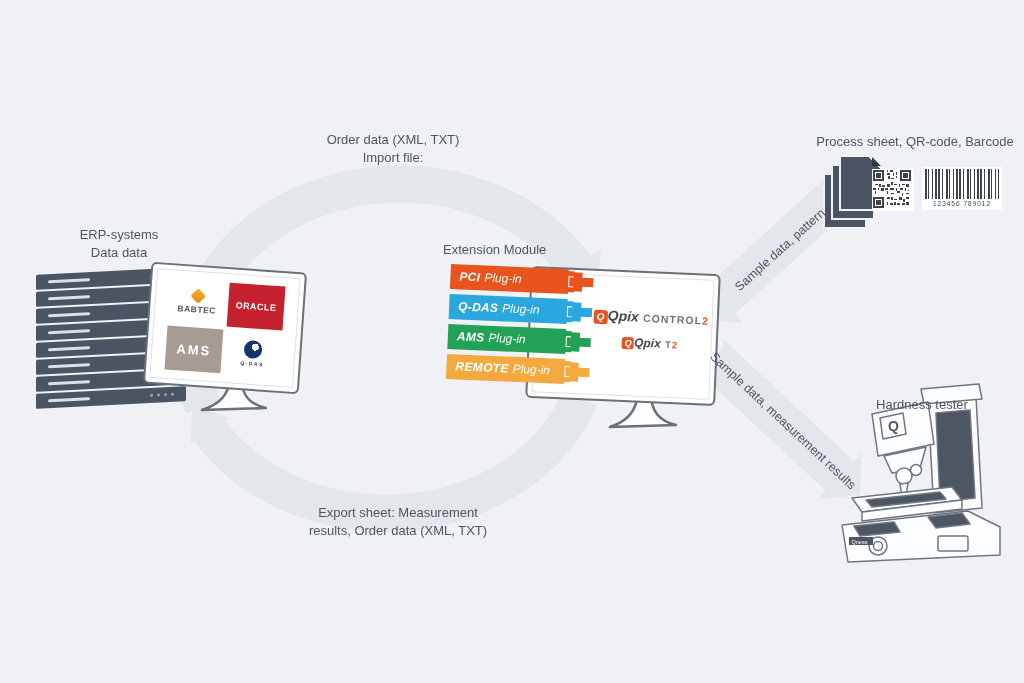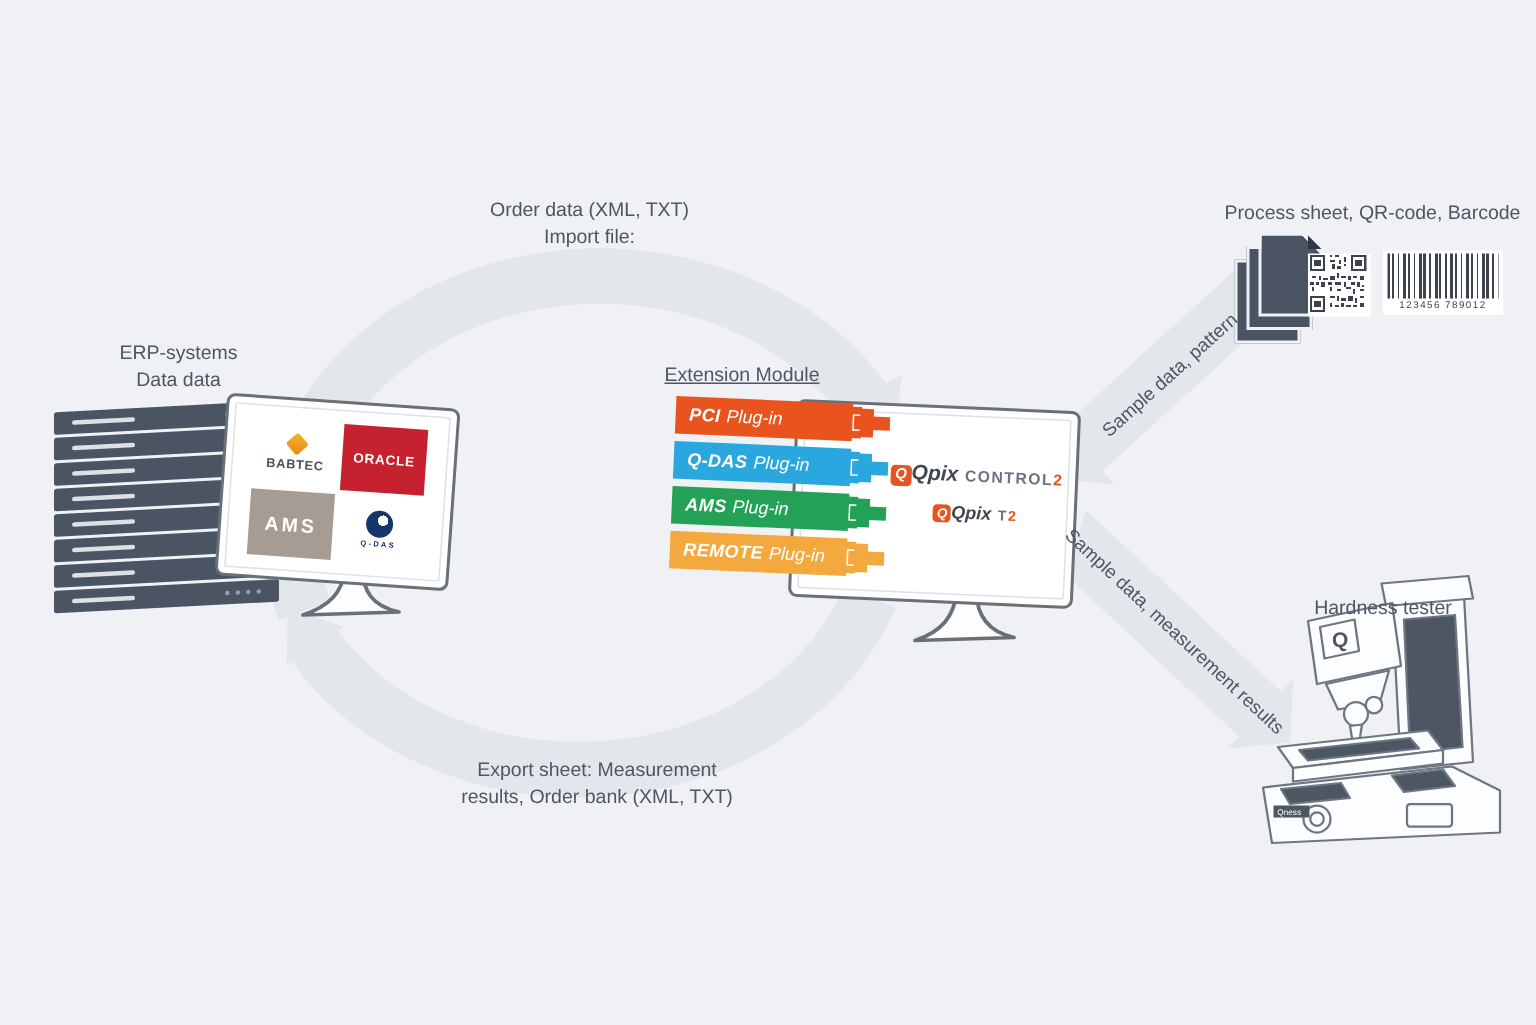--- a/index.html
+++ b/index.html
@@ -297,21 +297,21 @@
   <div class="lbl" style="left:59px;top:226px;width:120px;">
     <div>ERP-systems</div>
       <div>Data data</div>
   </div>
   <div class="lbl" style="left:278px;top:131px;width:230px;">
     <div>Order data (XML, TXT)</div>
       <div>Import file:</div>
   </div>
   <div class="lbl" style="left:282px;top:504px;width:232px;">
     <div>Export sheet: Measurement</div>
-      <div>results, Order bank (XML, TXT)</div>
-  </div>
-  <div class="lbl" style="left:443px;top:241px;text-align:right;text-decoration:underline;">Extension Module</div>
+      <div>results, Order data (XML, TXT)</div>
+  </div>
+  <div class="lbl" style="left:443px;top:241px;text-align:right;">Extension Module</div>
   <div class="lbl" style="left:800px;top:133px;width:230px;">Process sheet, QR-code, Barcode</div>
   <div class="lbl" style="left:852px;top:360px;width:140px;margin-top:36px;">Hardness tester</div>
   <div class="band-lbl" style="left:780px;top:250px;transform:translate(-50%,-50%) rotate(-42deg);">Sample data, pattern</div>
   <div class="band-lbl" style="left:783px;top:421px;transform:translate(-50%,-50%) rotate(43deg);">Sample data, measurement results</div>
 
 </div>
 
 </body></html>

